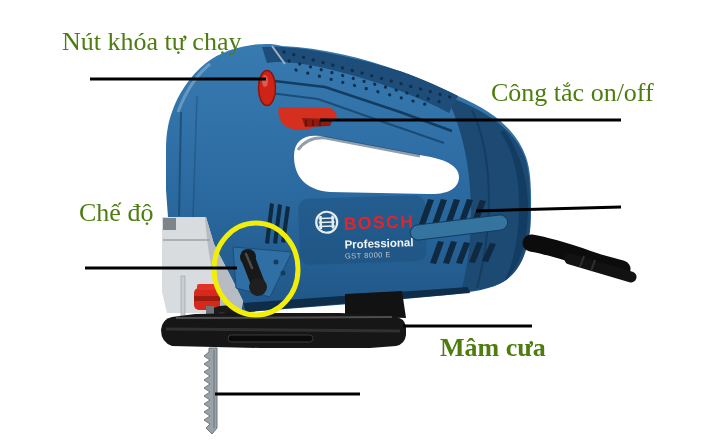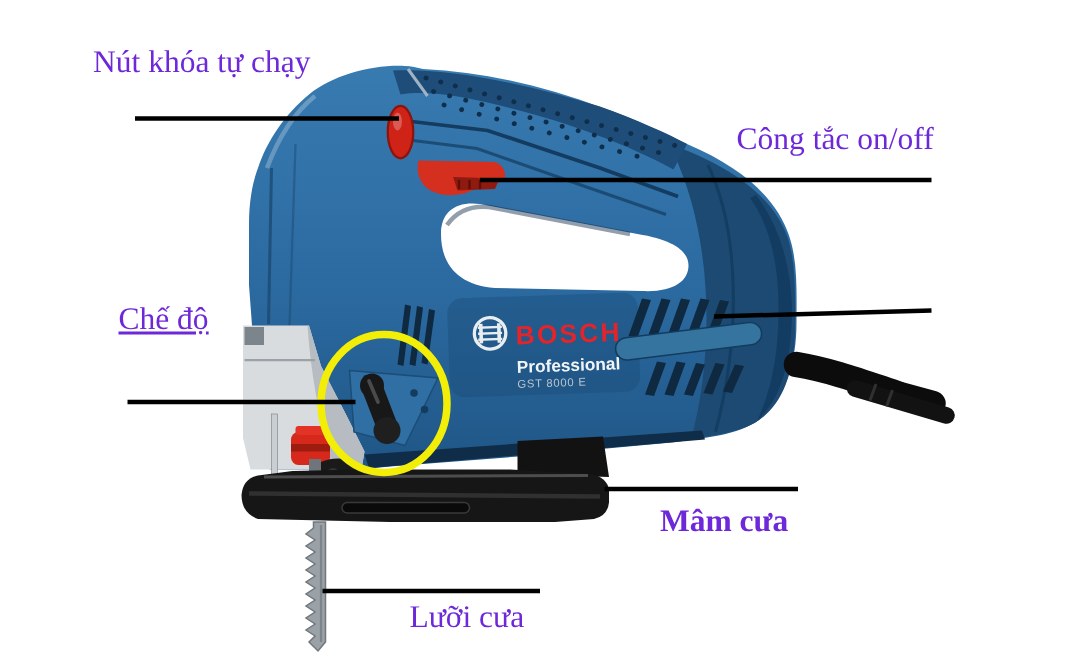--- a/index.html
+++ b/index.html
@@ -2,23 +2,23 @@
 <html><head>
 <meta charset="utf-8">
 <style>
   html,body{margin:0;padding:0;background:#fff;}
   .stage{
     position:relative;width:720px;height:440px;background:#ffffff;overflow:hidden;
     font-family:"Liberation Serif","DejaVu Serif",serif;
   }
   .stage svg{position:absolute;left:0;top:0;}
   .label{
-    position:absolute;font-size:21px;color:#6d28d9;white-space:nowrap;line-height:23px;
+    position:absolute;font-size:26px;color:#4d7c0f;white-space:nowrap;line-height:23px;
   }
-  .label span{display:block;text-decoration:underline;}
+  .label span{display:block;}
 </style>
 </head>
 <body>
 
 <div class="stage">
 
   <svg width="720" height="440" viewBox="0 0 720 440">
     <defs>
       <linearGradient id="bodyGrad" x1="0" y1="0" x2="0" y2="1">
         <stop offset="0" stop-color="#387bb1"></stop>
@@ -210,14 +210,13 @@
 
   <div class="label" style="left:491px;top:81px;">Công tắc on/off</div>
 
 
   <div class="label" style="left:79px;top:201px;">
     <span>Chế độ</span>
   </div>
 
   <div class="label" style="left:440px;top:336px;font-weight:bold;">Mâm cưa</div>
 
-  <div class="label" style="left:273px;top:400px;">Lưỡi cưa</div>
 </div>
 
 </body></html>

